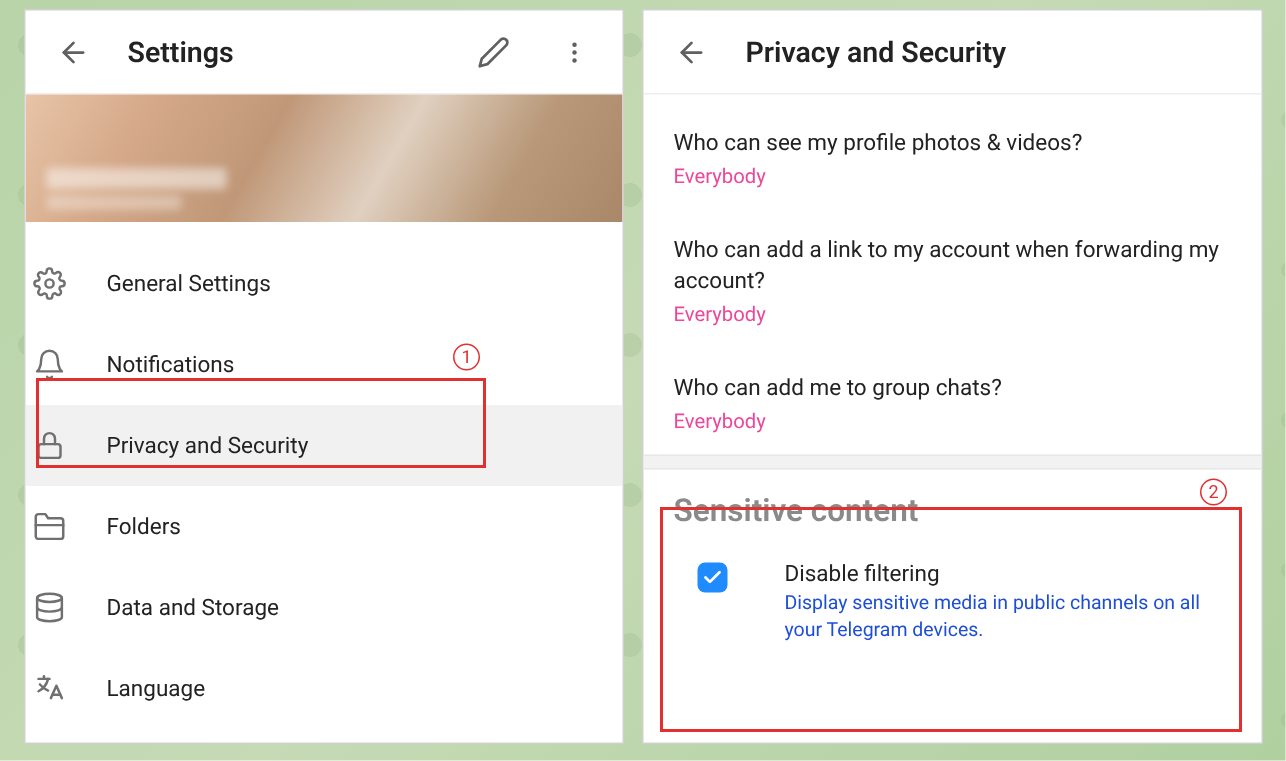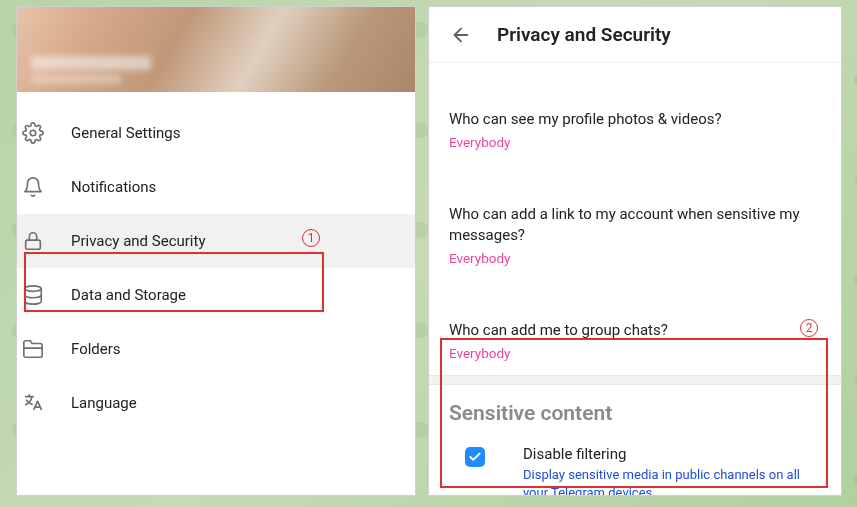--- a/index.html
+++ b/index.html
@@ -107,21 +107,21 @@
   .circ-num {
     display:inline-flex; align-items:center; justify-content:center;
     width:18px; height:18px; border:1.4px solid #e03030; border-radius:50%;
     font-size:12px; line-height:1;
   }
   .priv-body { flex:1; overflow:hidden; padding-top: 6px; }
   .priv-row {
     padding: 16px 20px 14px;
     cursor: pointer;
   }
-  .priv-q { font-size: 15px; color: #222; line-height: 1.35; margin-bottom: 5px; margin-top: 24px; }
+  .priv-q { font-size: 15px; color: #222; line-height: 1.35; margin-bottom: 5px; }
   .priv-v { font-size: 13.5px; color: #ec4899; }
   .section-div { height: 10px; background: #f2f2f2; border-top:1px solid #e8e8e8; border-bottom:1px solid #e8e8e8; }
   .section-title {
     padding: 16px 20px 4px;
     font-size: 21px;
     font-weight: 600;
     color: #8a8a8a;
   }
   .check-row {
     display: flex;
@@ -141,20 +141,41 @@
   .checkbox svg { width: 14px; height: 14px; color: #fff; }
   .check-body { flex:1; }
   .check-title { font-size: 15px; color:#222; margin-bottom:3px; }
   .check-desc { font-size: 13px; color:#1d4ed8; line-height:1.35; }
 </style>
 </head>
 <body>
 <div class="bg-pattern"></div>
 
 <div class="panel panel-left">
+  <div class="header">
+    <div class="icon-btn">
+      <svg viewBox="0 0 24 24" fill="none" stroke="currentColor" stroke-width="2" stroke-linecap="round" stroke-linejoin="round">
+          <line x1="19" y1="12" x2="5" y2="12"></line>
+          <polyline points="12 19 5 12 12 5"></polyline>
+        </svg>
+    </div>
+    <div class="hdr-title">Settings</div>
+    <div class="icon-btn">
+      <svg viewBox="0 0 24 24" fill="none" stroke="currentColor" stroke-width="2" stroke-linecap="round" stroke-linejoin="round">
+          <path d="M17 3a2.85 2.85 0 1 1 4 4L7.5 20.5 2 22l1.5-5.5L17 3z"></path>
+        </svg>
+    </div>
+    <div class="icon-btn more-btn">
+      <svg viewBox="0 0 24 24" fill="currentColor">
+          <circle cx="12" cy="5" r="2"></circle>
+          <circle cx="12" cy="12" r="2"></circle>
+          <circle cx="12" cy="19" r="2"></circle>
+        </svg>
+    </div>
+  </div>
   <div class="profile-img">
     <div class="profile-overlay">
       <div class="profile-line1"></div>
       <div class="profile-line2"></div>
     </div>
   </div>
   <div class="spacer"></div>
   <div class="menu-list">
     <div class="menu-item">
       <span class="menu-icon">
@@ -179,35 +200,35 @@
         <svg viewBox="0 0 24 24" fill="none" stroke="currentColor" stroke-width="1.8" stroke-linecap="round" stroke-linejoin="round">
             <rect x="4" y="11" width="16" height="10" rx="2"></rect>
             <path d="M8 11V7a4 4 0 0 1 8 0v4"></path>
           </svg>
       </span>
       <span>Privacy and Security</span>
     </div>
     <div class="menu-item">
       <span class="menu-icon">
         <svg viewBox="0 0 24 24" fill="none" stroke="currentColor" stroke-width="1.8" stroke-linecap="round" stroke-linejoin="round">
+            <path d="M22 19a2 2 0 0 1-2 2H4a2 2 0 0 1-2-2V5a2 2 0 0 1 2-2h5l2 3h9a2 2 0 0 1 2 2z"></path>
+            <line x1="2" y1="11" x2="22" y2="11"></line>
+          </svg>
+      </span>
+      <span>Folders</span>
+    </div>
+    <div class="menu-item">
+      <span class="menu-icon">
+        <svg viewBox="0 0 24 24" fill="none" stroke="currentColor" stroke-width="1.8" stroke-linecap="round" stroke-linejoin="round">
             <ellipse cx="12" cy="5" rx="9" ry="3"></ellipse>
             <path d="M21 12c0 1.66-4 3-9 3s-9-1.34-9-3"></path>
             <path d="M3 5v14c0 1.66 4 3 9 3s9-1.34 9-3V5"></path>
           </svg>
       </span>
       <span>Data and Storage</span>
-    </div>
-    <div class="menu-item">
-      <span class="menu-icon">
-        <svg viewBox="0 0 24 24" fill="none" stroke="currentColor" stroke-width="1.8" stroke-linecap="round" stroke-linejoin="round">
-            <path d="M22 19a2 2 0 0 1-2 2H4a2 2 0 0 1-2-2V5a2 2 0 0 1 2-2h5l2 3h9a2 2 0 0 1 2 2z"></path>
-            <line x1="2" y1="11" x2="22" y2="11"></line>
-          </svg>
-      </span>
-      <span>Folders</span>
     </div>
     <div class="menu-item">
       <span class="menu-icon">
         <svg viewBox="0 0 24 24" fill="none" stroke="currentColor" stroke-width="1.8" stroke-linecap="round" stroke-linejoin="round">
             <path d="M4 5h8"></path>
             <path d="M8 3v2"></path>
             <path d="M11 5c-1 4-3 7-7 9"></path>
             <path d="M5 9c1.5 2 3.5 3.5 6 4.5"></path>
             <path d="M13 19l4-9 4 9"></path>
             <path d="M14.2 16.5h5.6"></path>
@@ -227,21 +248,21 @@
         </svg>
     </div>
     <div class="hdr-title">Privacy and Security</div>
   </div>
   <div class="priv-body">
     <div class="priv-row">
       <div class="priv-q">Who can see my profile photos &amp; videos?</div>
       <div class="priv-v">Everybody</div>
     </div>
     <div class="priv-row">
-      <div class="priv-q">Who can add a link to my account when sensitive my messages?</div>
+      <div class="priv-q">Who can add a link to my account when forwarding my account?</div>
       <div class="priv-v">Everybody</div>
     </div>
     <div class="priv-row">
       <div class="priv-q">Who can add me to group chats?</div>
       <div class="priv-v">Everybody</div>
     </div>
     <div class="section-div"></div>
     <div class="section-title">Sensitive content</div>
     <div class="check-row">
       <div class="checkbox">

